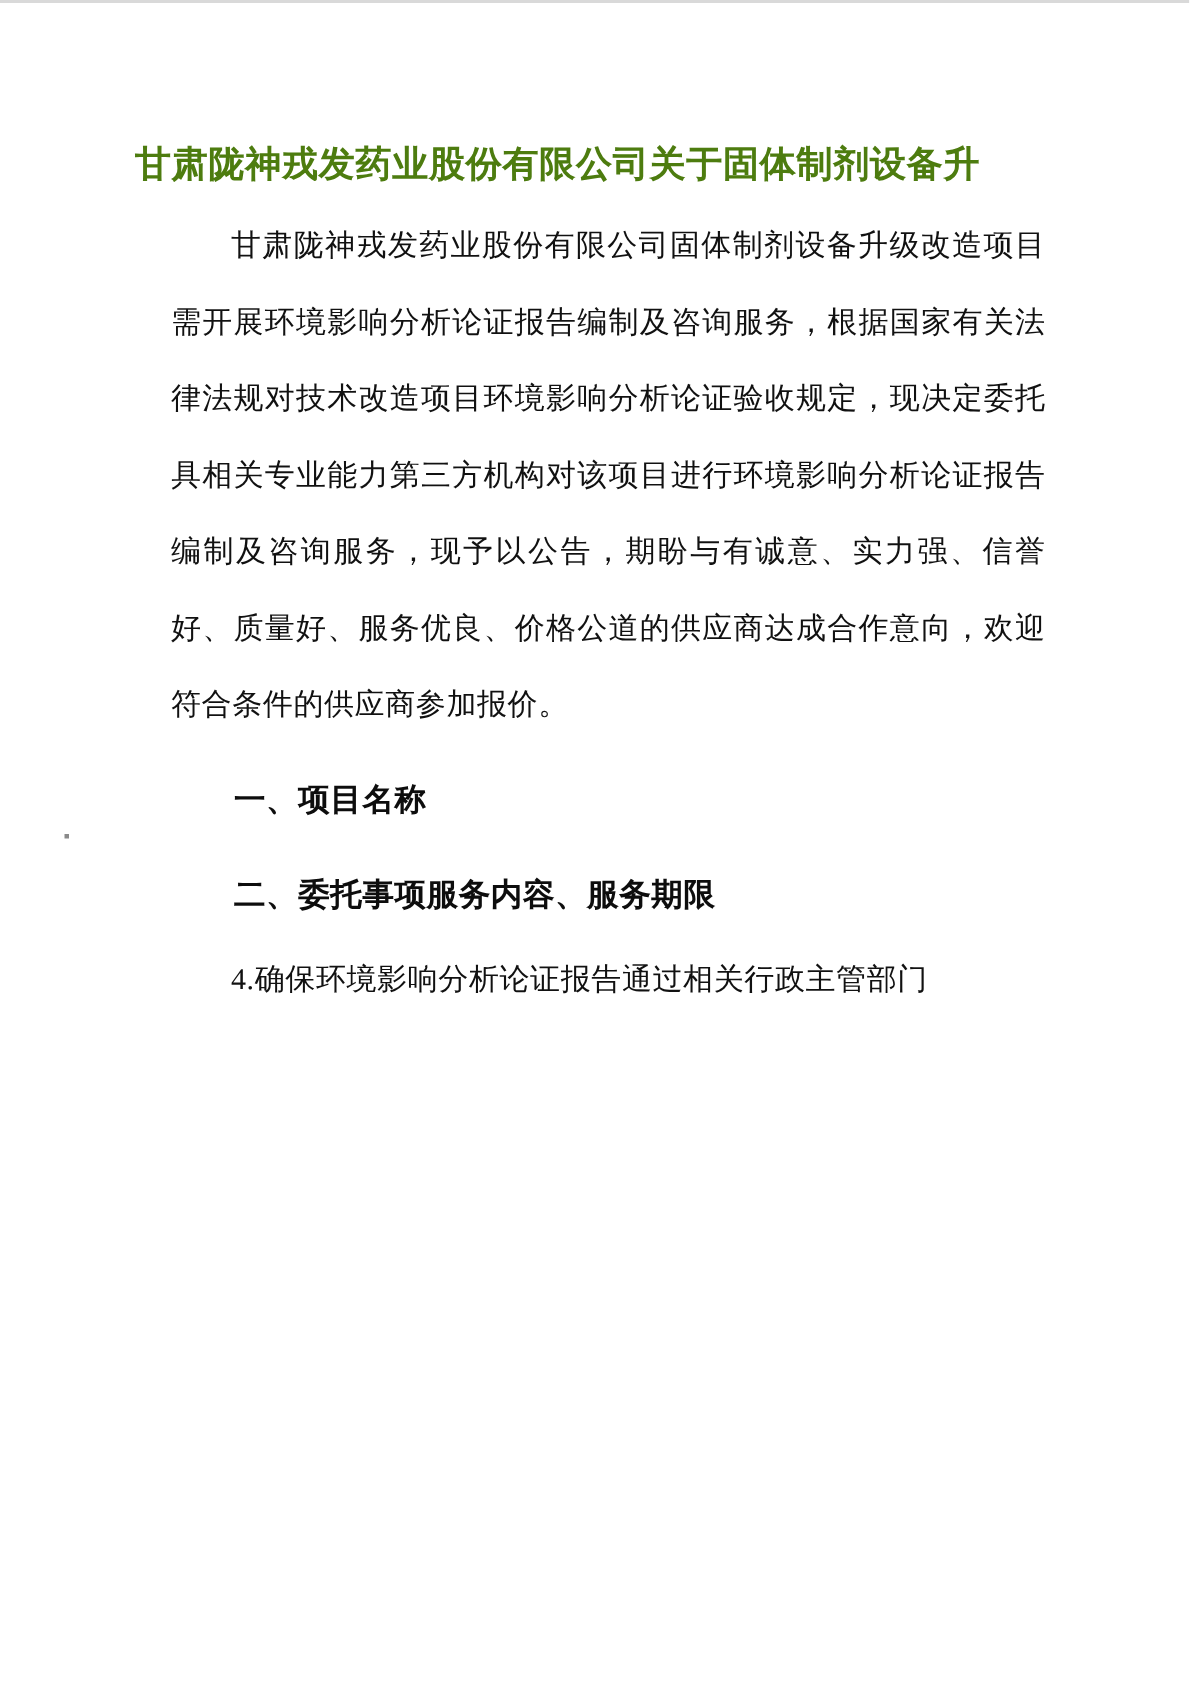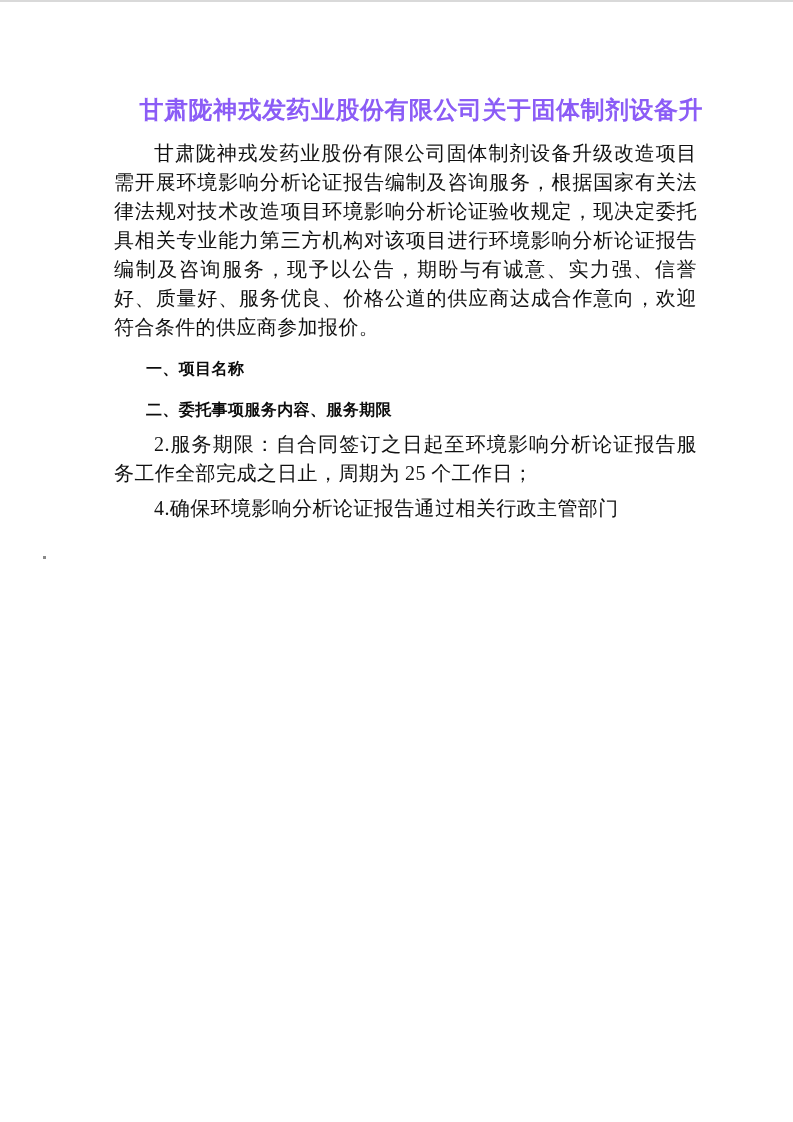--- a/index.html
+++ b/index.html
@@ -19,45 +19,45 @@
   .scan-top-line {
     position: absolute;
     top: 0; left: 0;
     width: 100%;
     height: 2px;
     background: #d9d9d9;
   }
   .doc-title {
     margin: 0 90px;
     padding-top: 86px;
-    text-align: right;
+    text-align: left;
     font-family: "Liberation Sans", sans-serif;
     font-weight: bold;
     font-size: 24px;
     line-height: 47px;
     letter-spacing: 0.5px;
-    color: #8b5cf6;
+    color: #4d7c0f;
   }
   .doc-body {
     margin: 6px 96px 0 114px;
     font-size: 20px;
-    line-height: 29px;
+    line-height: 51px;
     letter-spacing: 0.4px;
     text-align: justify;
   }
   .doc-body .paragraph {
     margin: 6px 0;
     text-indent: 2em;
   }
   .doc-body .heading {
     margin: 12px 0 6px;
     text-indent: 2em;
     font-family: "Liberation Sans", sans-serif;
     font-weight: bold;
-    font-size: 16px;
+    font-size: 21px;
     color: #0d0d0d;
   }
   .scan-speck {
     position: absolute;
     left: 43px;
     top: 556px;
     width: 3px;
     height: 3px;
     background: #8a8a8a;
   }
@@ -90,21 +90,20 @@
   <div class="scan-top-line"></div>
 
   <div class="doc-title">
     <div>甘肃陇神戎发药业股份有限公司关于固体制剂设备升</div>
   </div>
 
   <div class="doc-body" id="doc-body">
       <div class="paragraph">甘肃陇神戎发药业股份有限公司固体制剂设备升级改造项目需开展环境影响分析论证报告编制及咨询服务，根据国家有关法律法规对技术改造项目环境影响分析论证验收规定，现决定委托具相关专业能力第三方机构对该项目进行环境影响分析论证报告编制及咨询服务，现予以公告，期盼与有诚意、实力强、信誉好、质量好、服务优良、价格公道的供应商达成合作意向，欢迎符合条件的供应商参加报价。</div>
       <div class="heading">一、项目名称</div>
       <div class="heading">二、委托事项服务内容、服务期限</div>
-      <div class="paragraph">2.服务期限：自合同签订之日起至环境影响分析论证报告服务工作全部完成之日止，周期为 25 个工作日；</div>
       <div class="paragraph">4.确保环境影响分析论证报告通过相关行政主管部门</div>
     </div>
 
   <div class="scan-speck"></div>
 
   <div class="watermark">
     <svg class="qr" viewBox="0 0 21 21" shape-rendering="crispEdges" aria-hidden="true">
       <rect x="0" y="0" width="21" height="21" fill="#ffffff"></rect>
 
       <rect x="0" y="0" width="7" height="7" fill="#1a1a1a"></rect>

